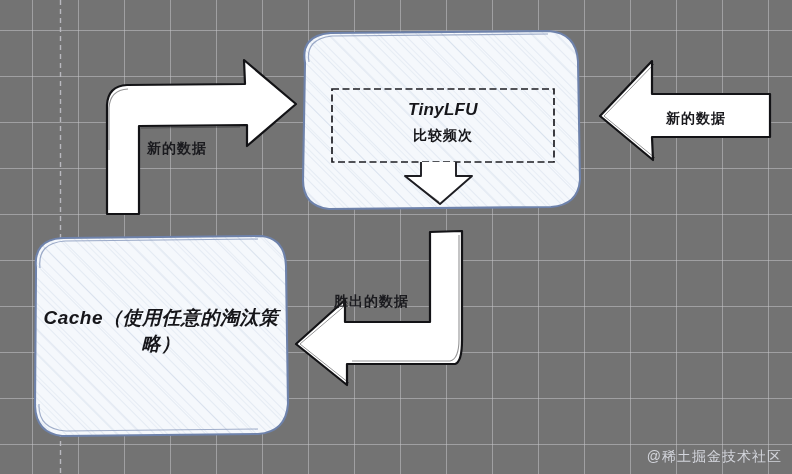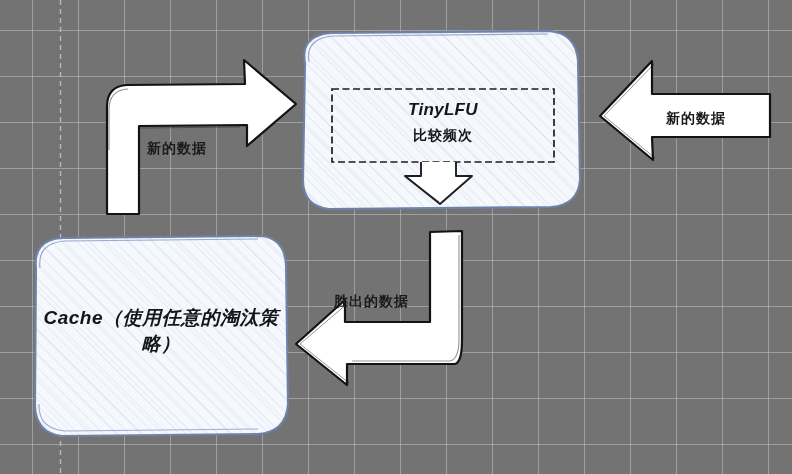--- a/index.html
+++ b/index.html
@@ -177,14 +177,15 @@
   <div class="node-label" id="cache-label" style="left:42px; top:305px; width:238px;">Cache（使用任意的淘汰策略）</div>
 
   <div class="node-label" id="tinylfu-sub" style="left:332px; top:126px; width:222px;">比较频次</div>
 
   <div class="edge-label" style="left:147px; top:140px;">新的数据</div>
 
   <div class="edge-label" style="left:666px; top:110px;">新的数据</div>
 
   <div class="edge-label" style="left:334px; top:293px;">胜出的数据</div>
 
+  <div id="watermark">@稀土掘金技术社区</div>
 
 </div>
 
 </body></html>

